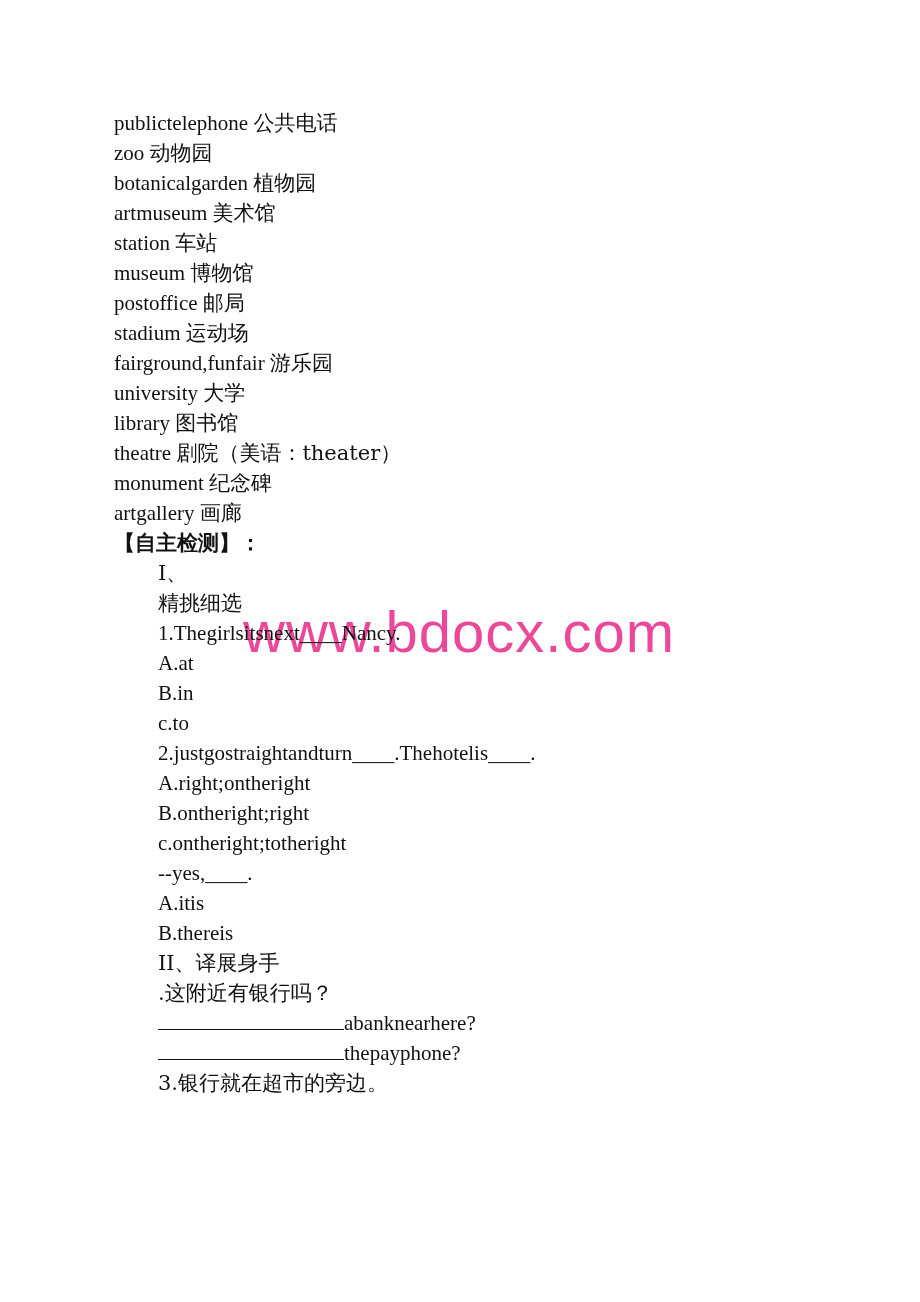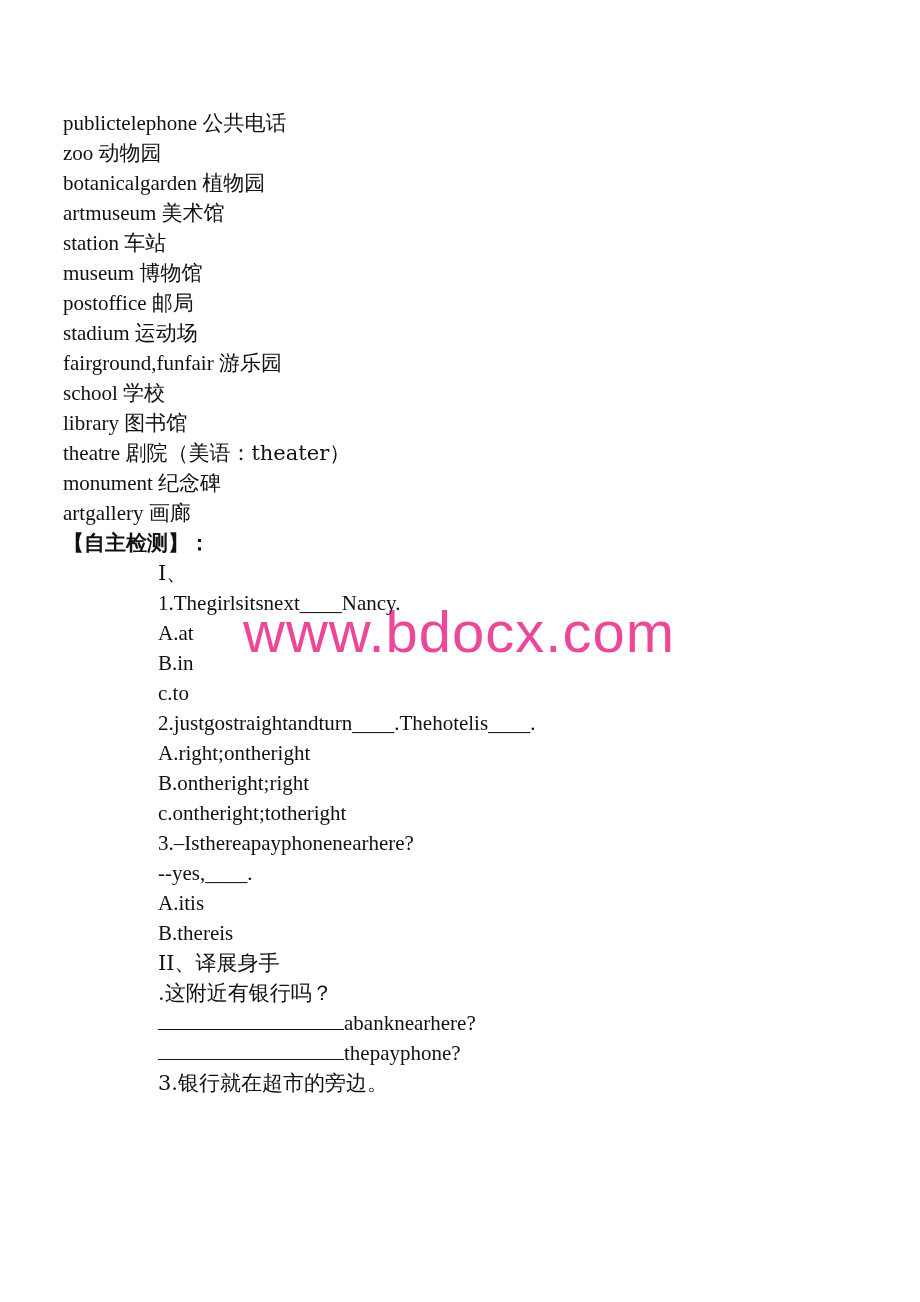--- a/index.html
+++ b/index.html
@@ -40,21 +40,21 @@
     width: 920px;
     z-index: 2;
     padding-top: 108px;
     box-sizing: border-box;
   }
 
   .line {
     font-size: 21px;
     line-height: 30px;
     height: 30px;
-    padding-left: 63px;
+    padding-left: 114px;
     white-space: pre;
     color: #111111;
   }
 
   
   .line .cjk {
     font-family: "DejaVu Serif", "Liberation Serif", serif;
   }
 
   .line.heading {
@@ -90,41 +90,41 @@
 
     <div class="line"><span>publictelephone</span><span> </span><span class="cjk">公共电话</span></div>
     <div class="line"><span>zoo</span><span> </span><span class="cjk">动物园</span></div>
     <div class="line"><span>botanicalgarden</span><span> </span><span class="cjk">植物园</span></div>
     <div class="line"><span>artmuseum</span><span> </span><span class="cjk">美术馆</span></div>
     <div class="line"><span>station</span><span> </span><span class="cjk">车站</span></div>
     <div class="line"><span>museum</span><span> </span><span class="cjk">博物馆</span></div>
     <div class="line"><span>postoffice</span><span> </span><span class="cjk">邮局</span></div>
     <div class="line"><span>stadium</span><span> </span><span class="cjk">运动场</span></div>
     <div class="line"><span>fairground,funfair</span><span> </span><span class="cjk">游乐园</span></div>
-    <div class="line"><span>school</span><span> </span><span class="cjk">学校</span></div>
+    <div class="line"><span>university</span><span> </span><span class="cjk">大学</span></div>
     <div class="line"><span>library</span><span> </span><span class="cjk">图书馆</span></div>
     <div class="line"><span>theatre</span><span> </span><span class="cjk">剧院（美语：theater）</span></div>
     <div class="line"><span>monument</span><span> </span><span class="cjk">纪念碑</span></div>
     <div class="line"><span>artgallery</span><span> </span><span class="cjk">画廊</span></div>
 
     <div class="line heading"><span class="cjk">【自主检测】：</span></div>
 
     <div class="line indent"><span class="cjk">I、</span></div>
+    <div class="line indent"><span class="cjk">精挑细选</span></div>
 
     <div class="line indent"><span>1.Thegirlsitsnext</span><span class="blank">____</span><span>Nancy.</span></div>
     <div class="line indent">A.at</div>
     <div class="line indent">B.in</div>
     <div class="line indent">c.to</div>
 
     <div class="line indent"><span>2.justgostraightandturn</span><span class="blank">____</span><span>.Thehotelis</span><span class="blank">____</span><span>.</span></div>
     <div class="line indent">A.right;ontheright</div>
     <div class="line indent">B.ontheright;right</div>
     <div class="line indent">c.ontheright;totheright</div>
 
-    <div class="line indent">3.–Isthereapayphonenearhere?</div>
     <div class="line indent"><span>--yes,</span><span class="blank">____</span><span>.</span></div>
     <div class="line indent">A.itis</div>
     <div class="line indent">B.thereis</div>
 
     <div class="line indent"><span class="cjk">II、</span><span class="cjk">译展身手</span></div>
 
     <div class="line indent"><span class="cjk">.这附近有银行吗？</span></div>
     <div class="line indent"><span class="blank-long"></span><span>abanknearhere?</span></div>
 
     <div class="line indent"><span class="blank-long"></span><span>thepayphone?</span></div>

